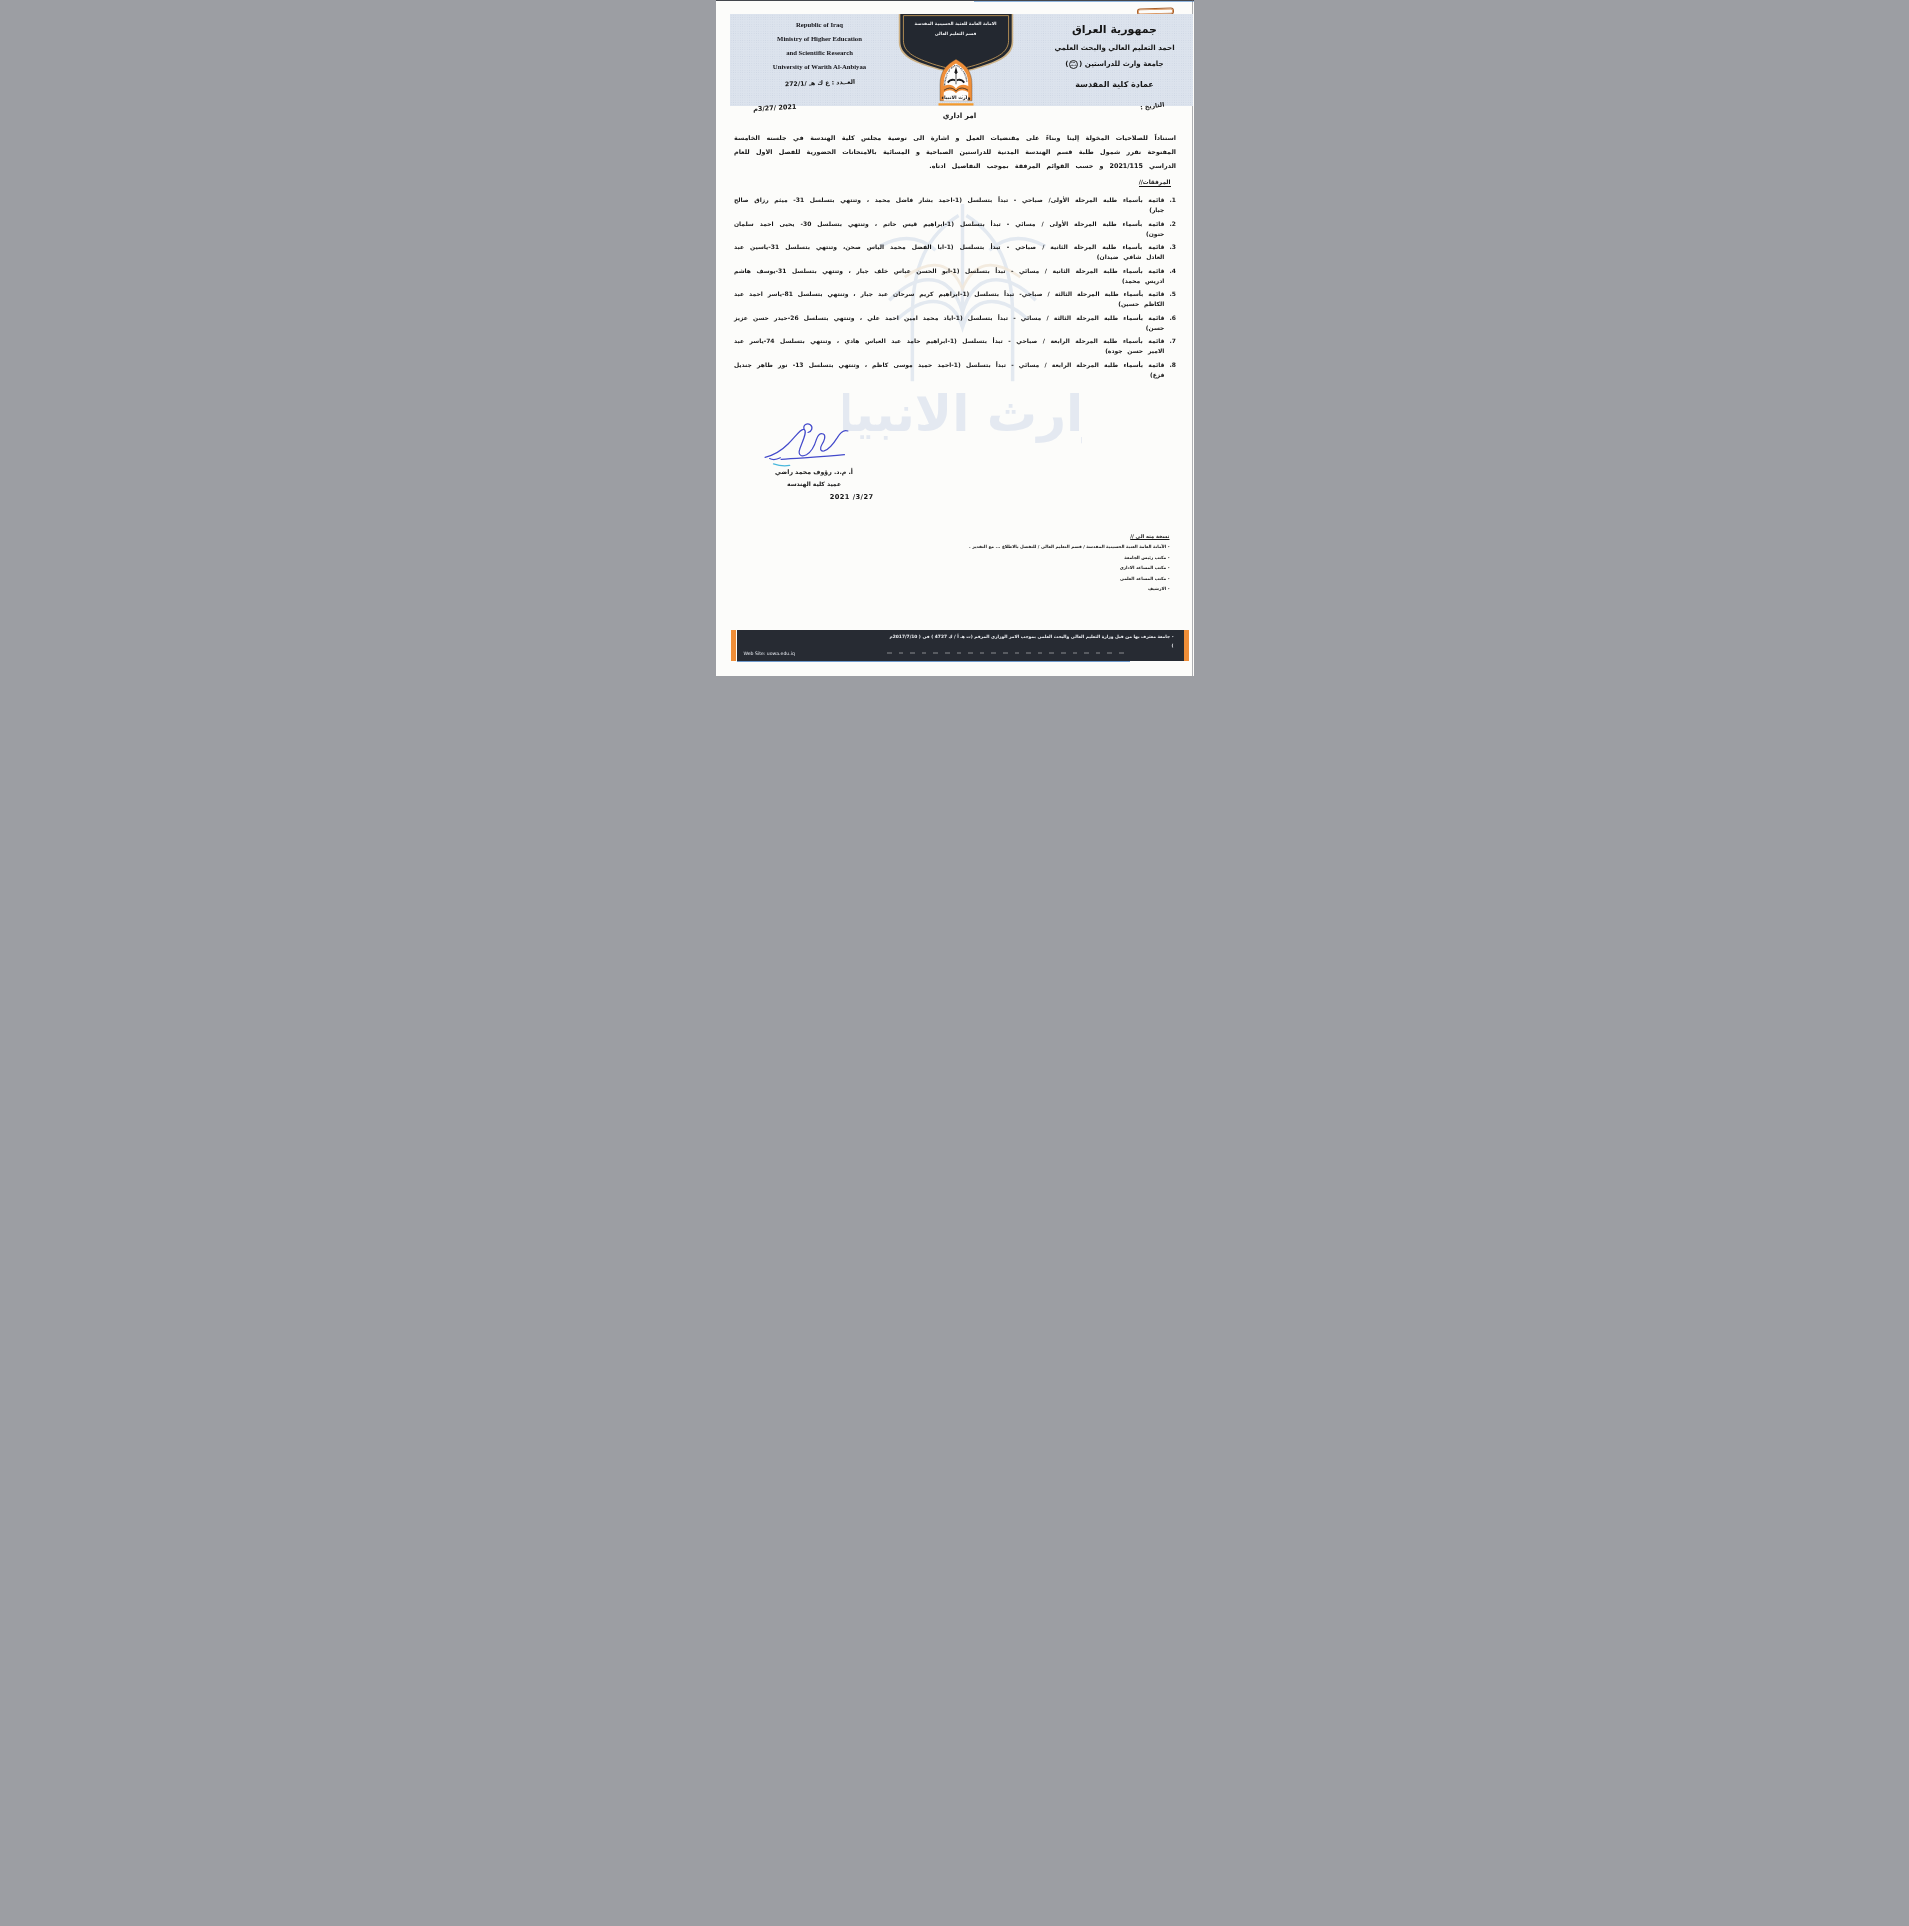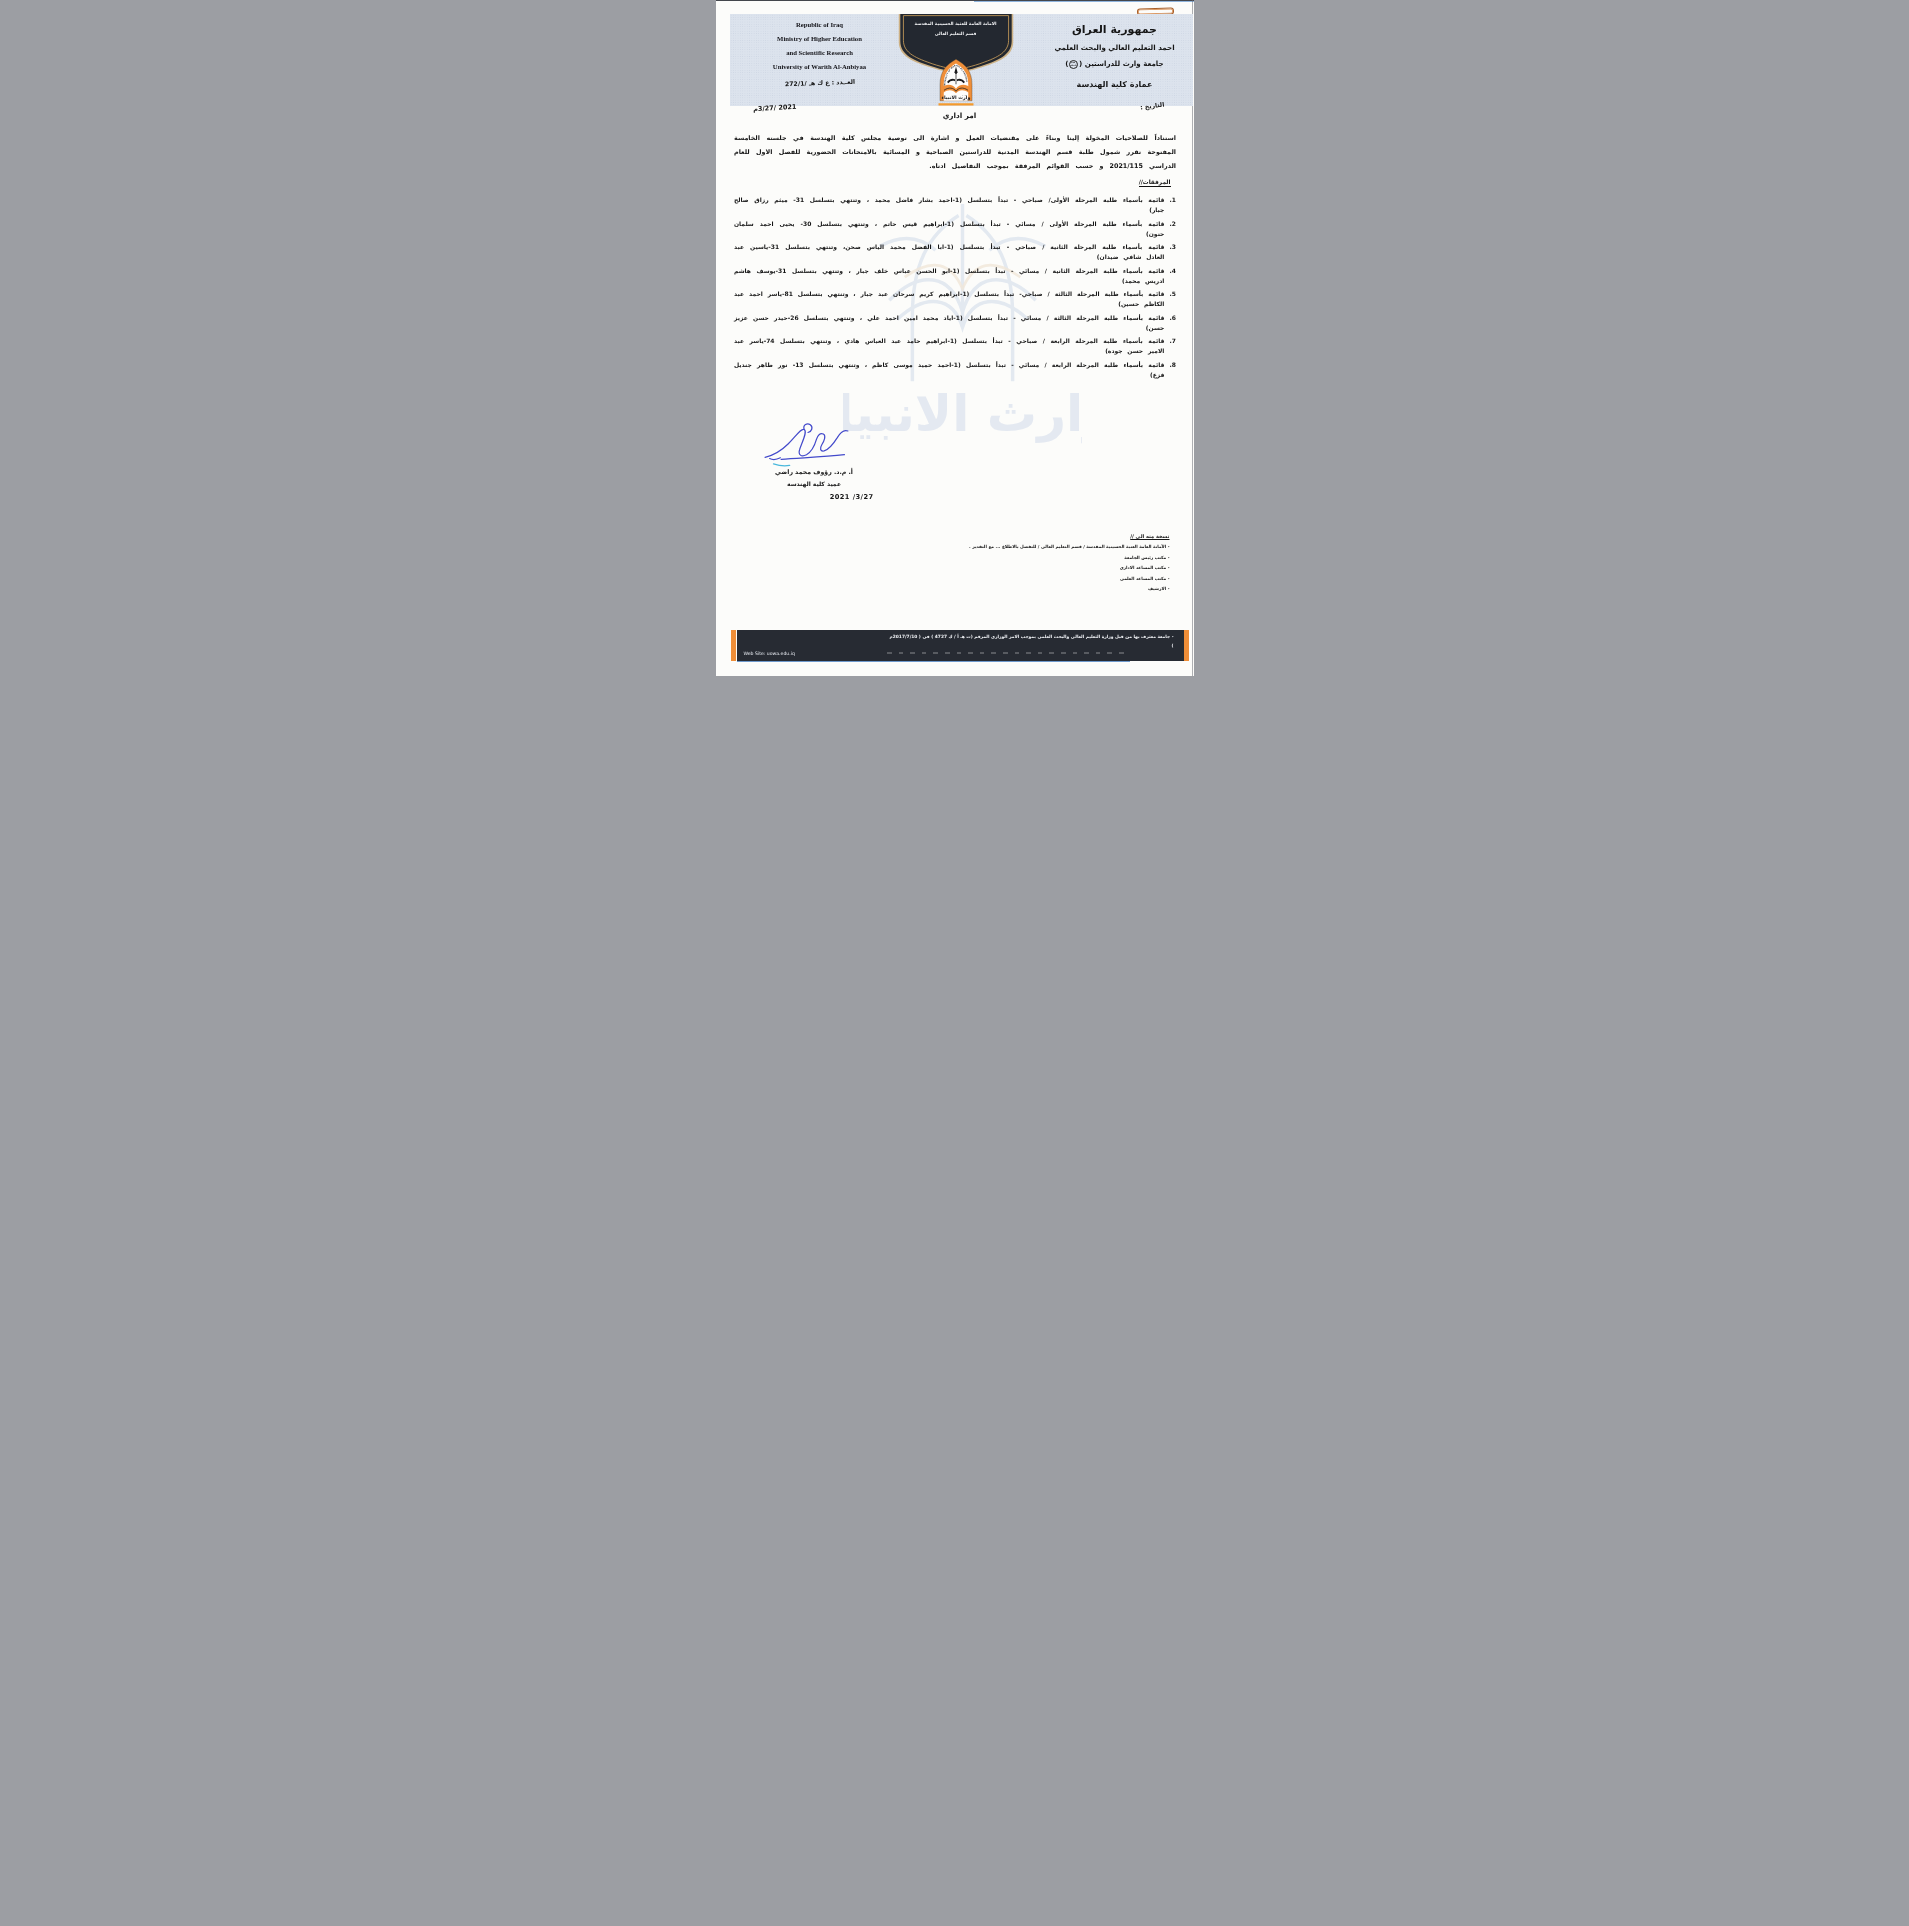--- a/index.html
+++ b/index.html
@@ -125,21 +125,21 @@
       </svg>
     </div>
 
     <div class="hdr-right">
       <div class="l0">جمهورية العراق</div>
       <div class="l1">احمد التعليم العالي والبحث العلمي</div>
       <div class="l2">
         <span>جامعة وارث للدراستين</span>
         <span>(</span><span class="seal">عليه السلام</span><span>)</span>
       </div>
-      <div class="l3">عمادة كلية الهندسة</div>
+      <div class="l3">عمادة كلية المقدسة</div>
     </div>
   </div>
 
   <div class="watermark">
     <svg width="239" height="270" viewBox="0 0 620 700">
       <g stroke="#dfe6ef" fill="none" stroke-width="9" opacity="0.85">
         <path d="M310,10 L310,330"></path>
         <path d="M300,40 C220,90 180,170 180,300 L180,470"></path>
         <path d="M320,40 C400,90 440,170 440,300 L440,470"></path>
         <path d="M120,260 C200,180 280,190 310,290 C340,190 420,180 500,260"></path>

